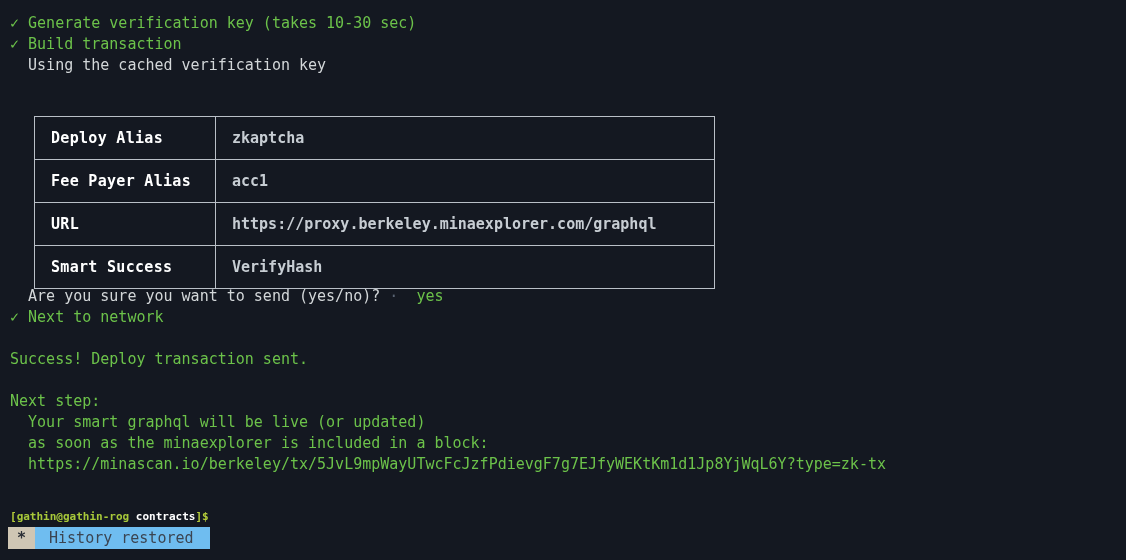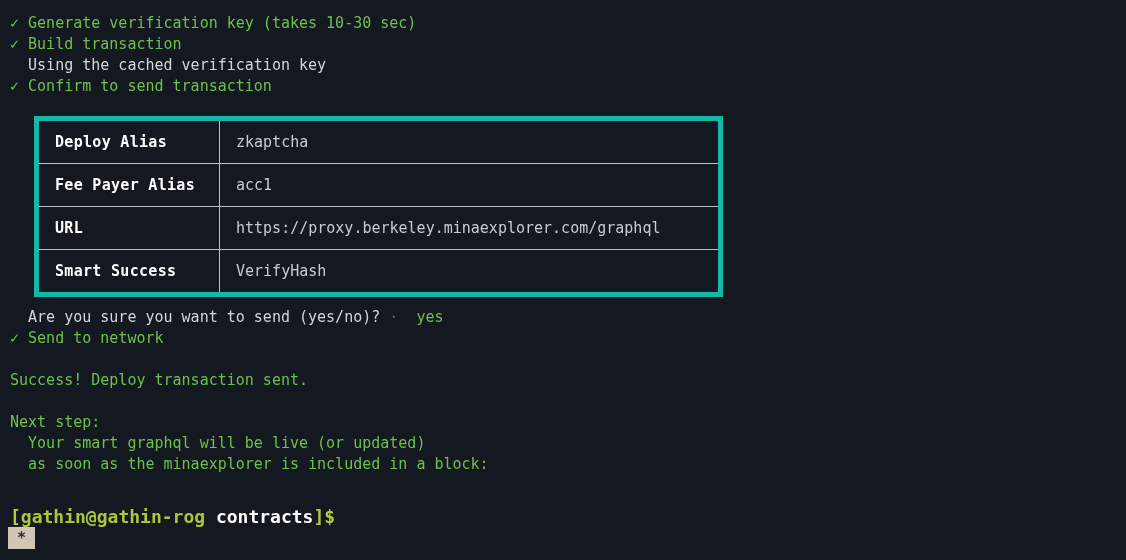--- a/index.html
+++ b/index.html
@@ -52,51 +52,51 @@
   .check    { color: #6cc24a; }
 
   
   .table-wrap {
     position: absolute;
     left: 34px;
     top: 116px;
   }
   table.info {
     border-collapse: collapse;
-    border: 5px solid #14b8a6;
+    border: 1px solid #14b8a6;
     table-layout: fixed;
   }
   table.info td {
     border: 1px solid #b9bfc7;
     height: 42px;
     padding: 0 0 0 16px;
     vertical-align: middle;
     font-size: 15px;
     font-family: "DejaVu Sans Mono", "Liberation Mono", monospace;
     white-space: nowrap;
   }
   td.k {
     width: 164px;
     color: #ffffff;
     font-weight: bold;
     letter-spacing: 0.3px;
   }
   td.v {
     width: 482px;
     color: #c7cdd3;
-    font-weight: normal;
+    font-weight: bold;
   }
 
   
   .prompt-line {
     position: absolute;
     left: 10px;
     top: 506px;
     white-space: pre;
-    font-size: 18px;
+    font-size: 11px;
     line-height: 21px;
   }
   .ps-bracket { color: #b5cc3a; font-weight: bold; }
   .ps-user    { color: #a8c93a; font-weight: bold; }
   .ps-dir     { color: #ffffff; font-weight: bold; }
   .ps-dollar  { color: #b5cc3a; font-weight: bold; }
 
   
   .statusbar {
     position: absolute;
@@ -134,50 +134,50 @@
   <div class="scrollback">
 
     <div class="line"><span class="c-dim"> </span></div>
 
     <div class="line"><span class="check">✓</span><span class="c-green"> </span><span class="c-green">Generate verification key (takes 10-30 sec)</span></div>
 
     <div class="line"><span class="check">✓</span><span class="c-green"> </span><span class="c-green">Build transaction</span></div>
 
     <div class="line"><span class="c-white">  </span><span class="c-white">Using the cached verification key</span></div>
 
-    <div class="line"><span class="check">✓</span><span class="c-green"> </span><span class="c-green">Confirm to send transaction</span></div>
 
     <div class="line blank"> </div>
     <div class="line blank"> </div>
     <div class="line blank"> </div>
     <div class="line blank"> </div>
     <div class="line blank"> </div>
     <div class="line blank"> </div>
     <div class="line blank"> </div>
     <div class="line blank"> </div>
     <div class="line blank"> </div>
 
     <div class="line blank"> </div>
 
     <div class="line"><span class="c-white">  </span><span class="c-white">Are you sure you want to send (yes/no)?</span><span class="c-dim"> </span><span class="c-dim">·</span><span class="c-dim">  </span><span class="c-green">yes</span></div>
 
-    <div class="line"><span class="check">✓</span><span class="c-green"> </span><span class="c-green">Send to network</span></div>
+    <div class="line"><span class="check">✓</span><span class="c-green"> </span><span class="c-green">Next to network</span></div>
 
     <div class="line blank"> </div>
 
     <div class="line"><span class="c-green">Success! Deploy transaction sent.</span></div>
 
     <div class="line blank"> </div>
 
     <div class="line"><span class="c-green">Next step:</span></div>
 
     <div class="line"><span class="c-green">  </span><span class="c-green">Your smart graphql will be live (or updated)</span></div>
 
     <div class="line"><span class="c-green">  </span><span class="c-green">as soon as the minaexplorer is included in a block:</span></div>
 
+    <div class="line"><span class="c-green">  </span><span class="c-green">https://minascan.io/berkeley/tx/5JvL9mpWayUTwcFcJzfPdievgF7g7EJfyWEKtKm1d1Jp8YjWqL6Y?type=zk-tx</span></div>
 
   </div>
 
   <div class="table-wrap">
     <table class="info">
       <tbody>
         <tr>
           <td class="k">Deploy Alias</td>
           <td class="v">zkaptcha</td>
         </tr>
@@ -194,15 +194,16 @@
           <td class="v">VerifyHash</td>
         </tr>
       </tbody>
     </table>
   </div>
 
   <div class="prompt-line"><span class="ps-bracket">[</span><span class="ps-user">gathin@gathin-rog</span><span class="ps-dir"> </span><span class="ps-dir">contracts</span><span class="ps-bracket">]</span><span class="ps-dollar">$</span></div>
 
   <div class="statusbar">
     <div class="sb-mark">*</div>
+    <div class="sb-msg">History restored</div>
   </div>
 
 </div>
 
 </body></html>

